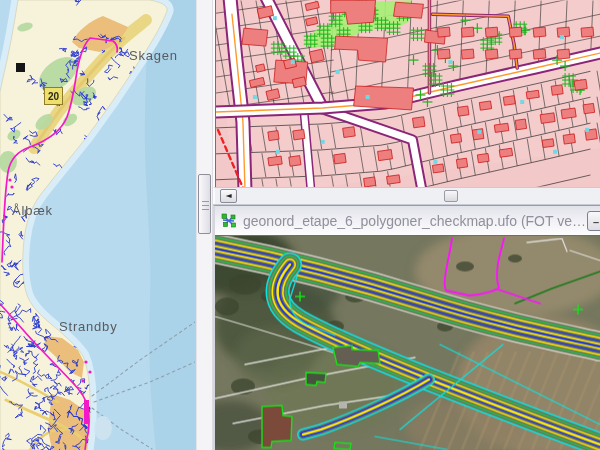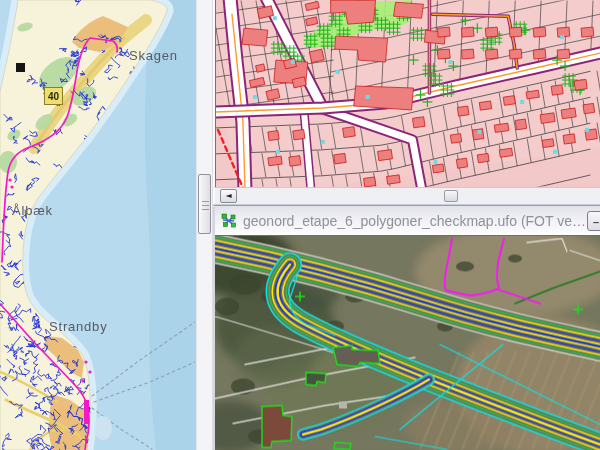--- a/index.html
+++ b/index.html
@@ -295,23 +295,23 @@
         <circle cx="83" cy="381" r="1.6" fill="#f318c8"></circle>
         <circle cx="10" cy="180" r="1.6" fill="#f318c8"></circle>
         <circle cx="12" cy="187" r="1.6" fill="#f318c8"></circle>
         <path d="M92,396 L140,360 L195,322" stroke="#8fa0ad" stroke-width="1.1" fill="none" stroke-linecap="round" stroke-linejoin="round" stroke-dasharray="2.5,3.5"></path>
         <path d="M94,402 L150,382 L195,362" stroke="#8fa0ad" stroke-width="1.1" fill="none" stroke-linecap="round" stroke-linejoin="round" stroke-dasharray="2.5,3.5"></path>
         <path d="M92,408 L122,430 L152,449" stroke="#8fa0ad" stroke-width="1.1" fill="none" stroke-linecap="round" stroke-linejoin="round" stroke-dasharray="2.5,3.5"></path>
         <ellipse cx="103" cy="428" rx="9" ry="12" fill="#cfe4ef" opacity="0.9" transform="rotate(0 103 428)"></ellipse>
       </svg>
     <div class="maplabel" style="left:129px;top:48px">Skagen</div>
     <div class="maplabel" style="left:12px;top:203px">Ålbæk</div>
-    <div class="maplabel" style="left:49px;top:319px">Strandby</div>
+    <div class="maplabel" style="left:59px;top:319px">Strandby</div>
     <div id="marker-black"></div>
-    <div id="sign40">40</div>
+    <div id="sign40">20</div>
   </div>
 
   <div id="left-vscroll">
     <div id="vthumb">
       <div class="vgrip" style="top:26px"></div>
       <div class="vgrip" style="top:30px"></div>
       <div class="vgrip" style="top:34px"></div>
     </div>
   </div>
 

